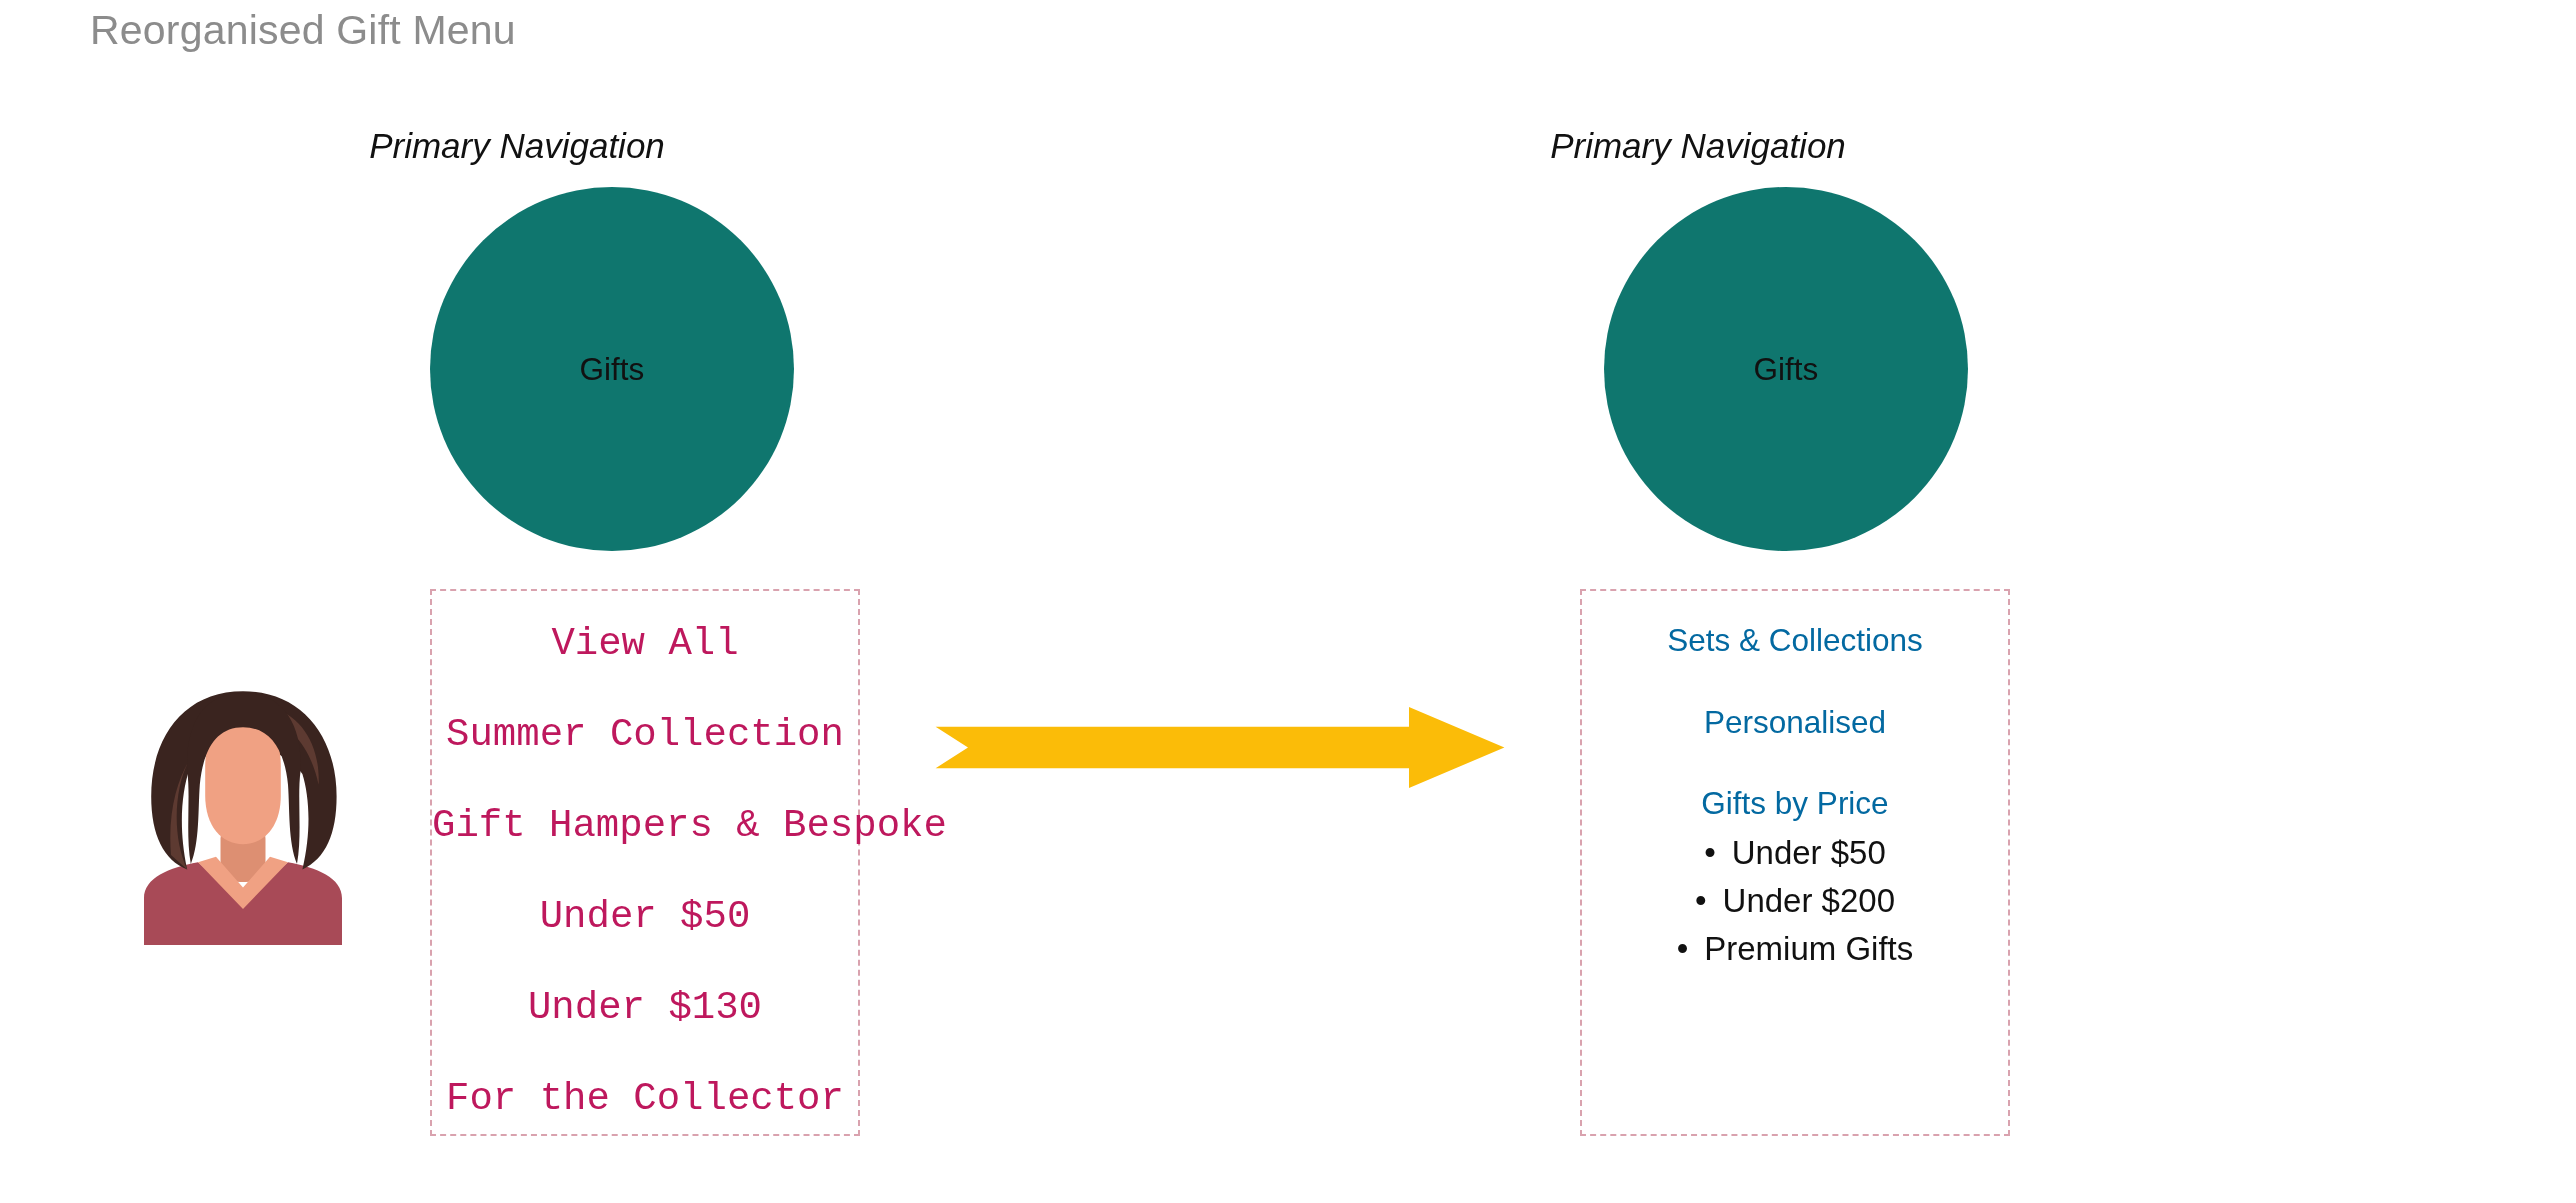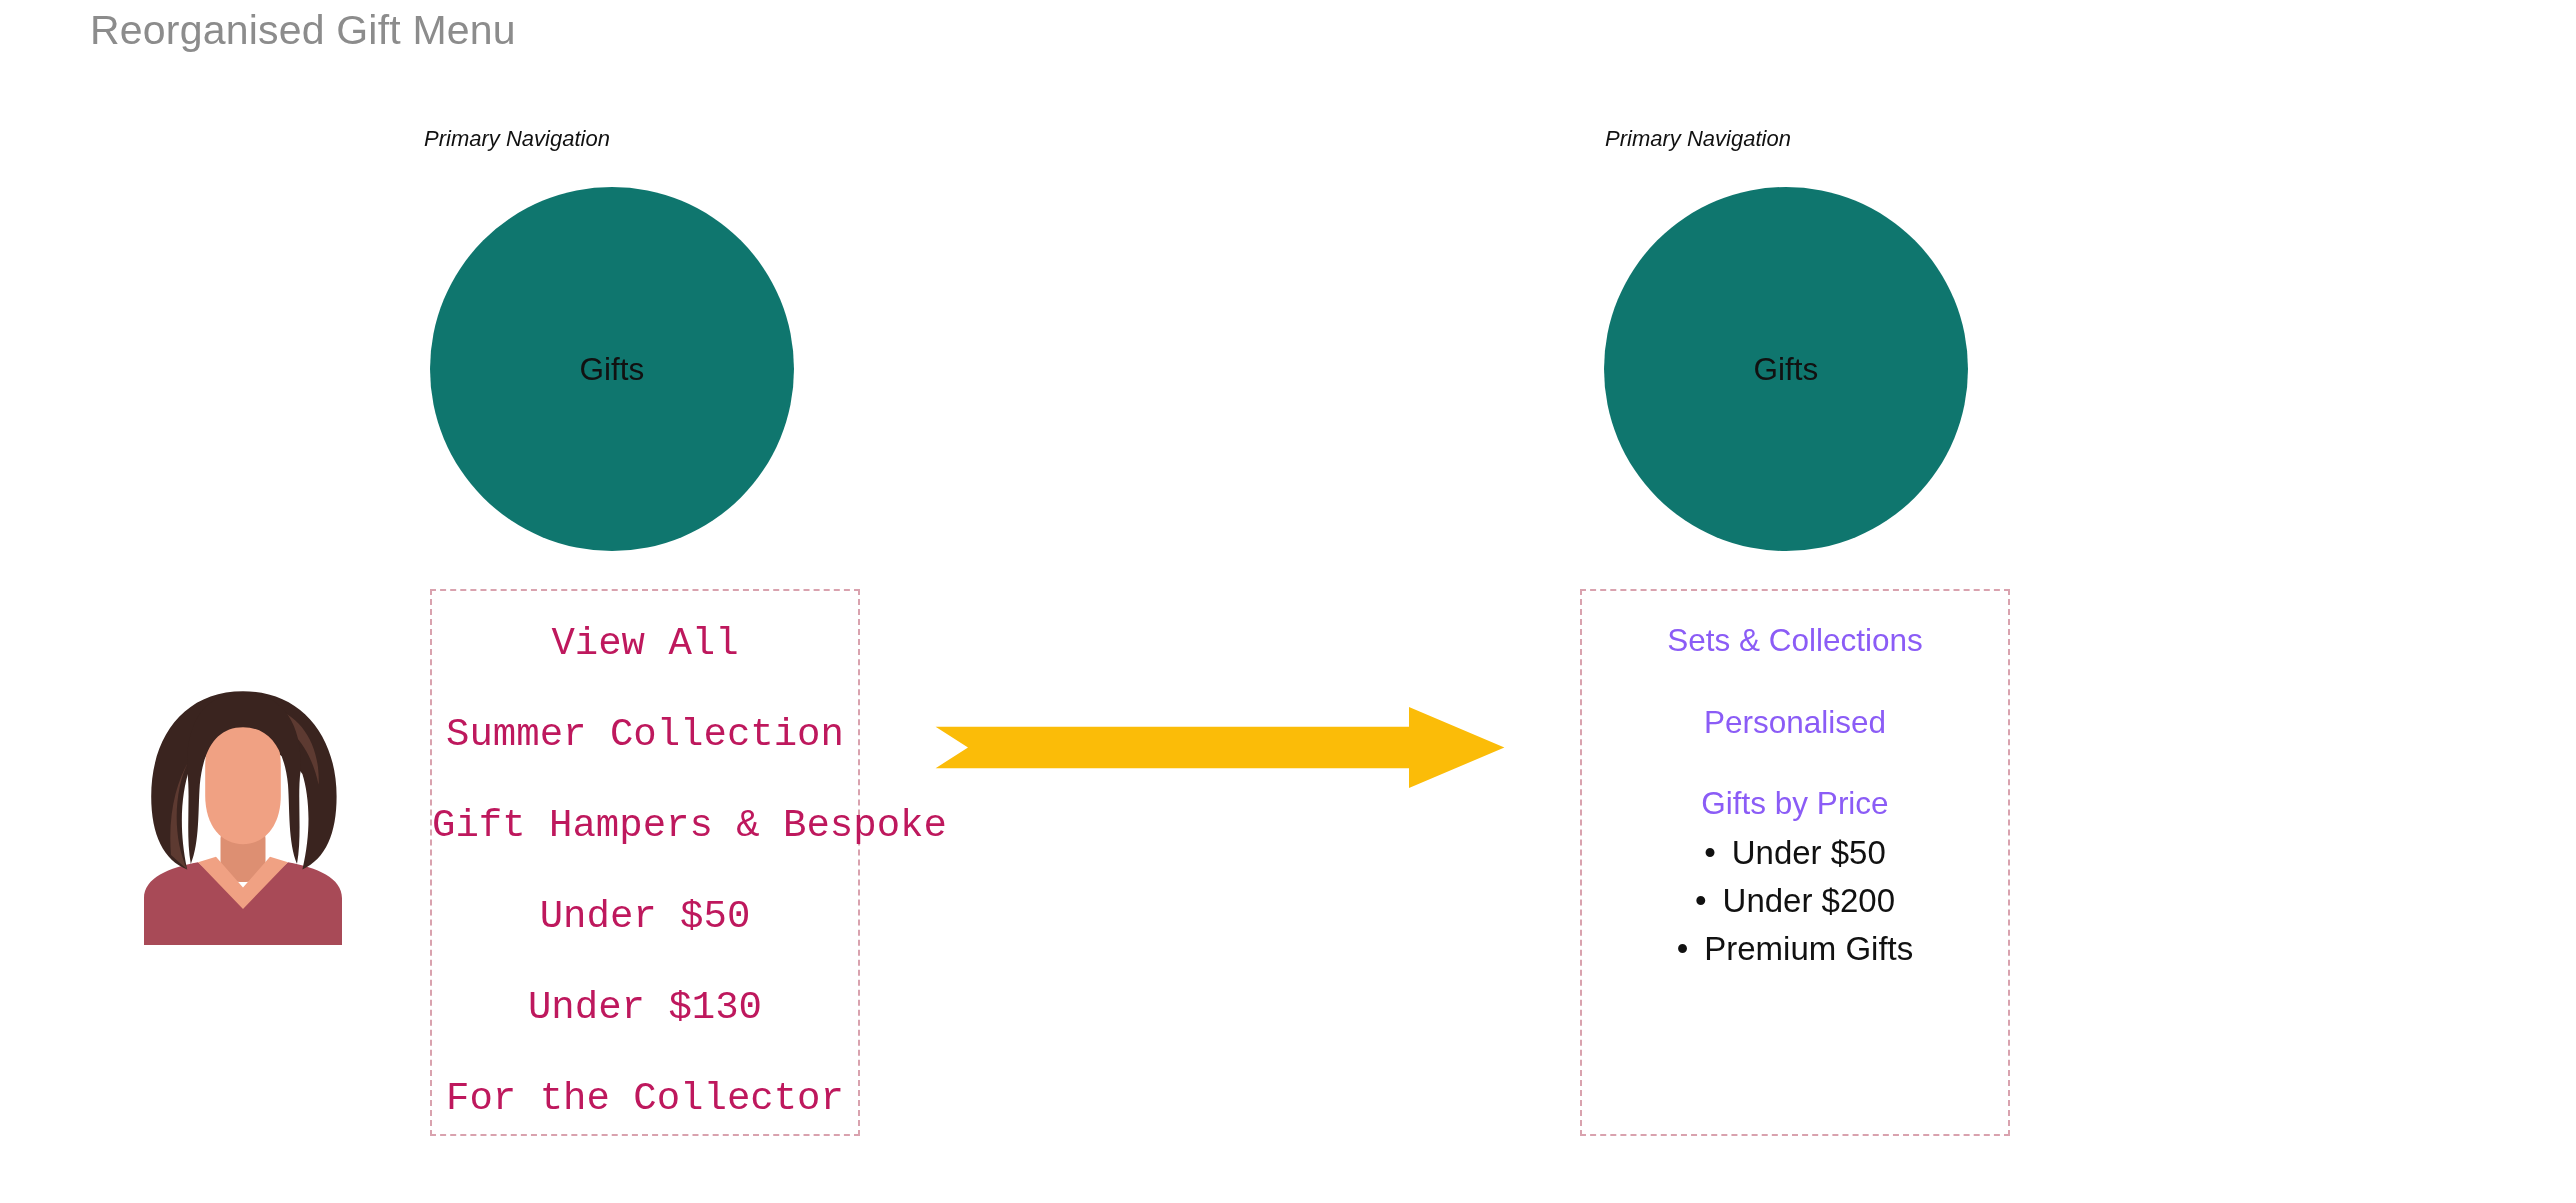--- a/index.html
+++ b/index.html
@@ -24,21 +24,21 @@
     font-size: 41px;
     font-weight: 400;
     color: #8c8c8c;
     letter-spacing: 0.2px;
     white-space: nowrap;
   }
 
   
   .col-header {
     position: absolute;
-    font-size: 22px;
+    font-size: 35px;
     font-style: italic;
     font-weight: 400;
     color: #111111;
     white-space: nowrap;
     text-align: center;
   }
   .col-header.left  { left: 364px;  top: 126px; width: 306px; }
   .col-header.right { left: 1545px; top: 126px; width: 306px; }
 
   
@@ -86,21 +86,21 @@
     font-family: Liberation Mono, monospace;
   }
   .menu-panel.left .menu-item:last-child { margin-bottom: 0; }
 
   
   .menu-panel.right .menu-list { padding-top: 34px; }
   .menu-panel.right .menu-group { margin-bottom: 50px; }
   .menu-panel.right .menu-group:last-child { margin-bottom: 0; }
   .menu-panel.right .menu-item {
     font-size: 31.5px;
-    color: #8b5cf6;
+    color: #0369a1;
     line-height: 1.0;
     white-space: nowrap;
   }
   .sub-list {
     list-style: none;
     margin: 16px 0 0 0;
     padding: 0;
     text-align: center;
   }
   .sub-item {

